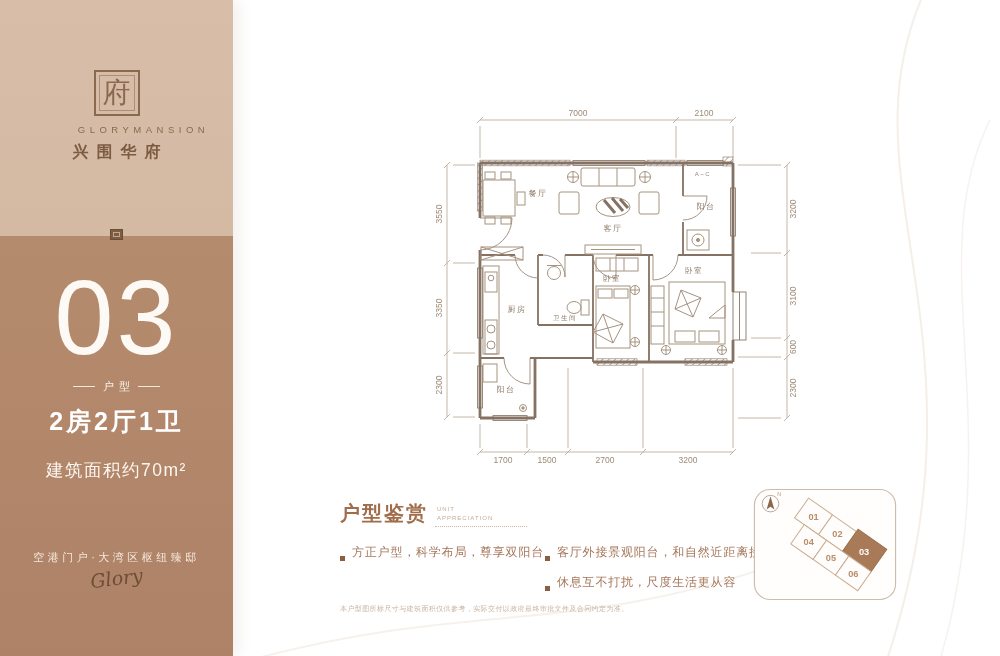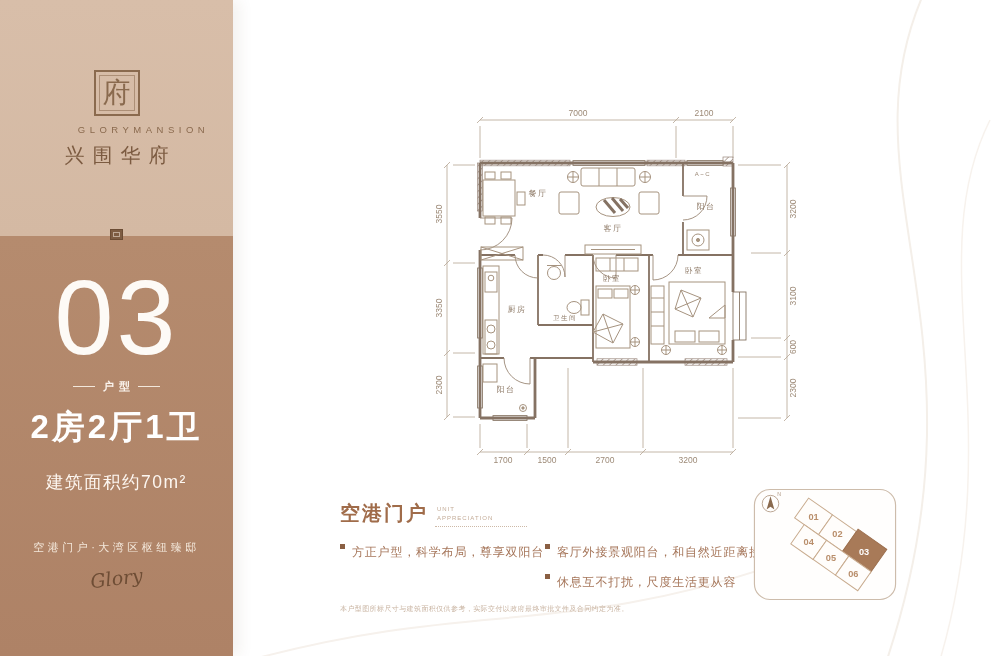--- a/index.html
+++ b/index.html
@@ -10,47 +10,47 @@
   }
   .bg-swirls { position:absolute; left:0; top:0; pointer-events:none; }
 
   
   .sidebar { position:absolute; left:0; top:0; width:233px; height:656px; box-shadow:6px 0 14px rgba(90,60,40,.08); }
   .sidebar-top { height:236px; background:linear-gradient(180deg,#d8bea9,#d4b9a3); text-align:center; padding-top:70px; position:relative; }
   .seal { width:46px; height:46px; border:2px solid #8a6a4e; margin:0 auto; display:flex; align-items:center; justify-content:center; position:relative; }
   .seal::after { content:""; position:absolute; inset:3px; border:1px solid rgba(138,106,78,.55); }
   .seal-glyph { font-family:"DejaVu Serif", serif; font-size:28px; line-height:1; color:#8a6a4e; }
   .brand-en { margin-top:8px; font-size:9.5px; letter-spacing:4.5px; color:#8a6a4e; padding-left:10px;margin-left:44px; }
-  .brand-cn { margin-top:7px; font-size:20px; letter-spacing:8px; color:#7c5b41; padding-left:8px; font-weight:normal; }
+  .brand-cn { margin-top:7px; font-size:16px; letter-spacing:8px; color:#7c5b41; padding-left:8px; font-weight:bold; }
   .divider-mark { position:absolute; left:110px; top:229px; width:13px; height:11px; background:#7d5c42; border:1px solid #6b4c34; z-index:2; }
   .divider-mark::after { content:""; position:absolute; inset:2px; border:1px solid rgba(255,245,235,.5); }
   .sidebar-bottom { height:420px; background:linear-gradient(180deg,#b58b6e,#ae8266); text-align:center; position:relative; color:#fff; }
   .unit-number { padding-top:28px; font-size:106px; line-height:1; letter-spacing:3px; color:#fdfaf6; }
-  .unit-type { display:flex; align-items:center; justify-content:center; gap:3px; margin-top:9px;font-weight:bold; }
+  .unit-type { display:flex; align-items:center; justify-content:center; gap:3px; margin-top:9px; }
   .unit-type .rule { width:22px; height:1px; background:#f2e7db; }
   .unit-type-label { font-size:11px; letter-spacing:5px; color:#faf3ec; padding-left:5px; }
-  .unit-layout { margin-top:11px; font-size:33px; letter-spacing:3px; color:#ffffff; font-weight:bold; }
+  .unit-layout { margin-top:11px; font-size:25px; letter-spacing:3px; color:#ffffff; font-weight:bold; }
   .unit-area { margin-top:20px; font-size:17.5px; letter-spacing:1.5px; color:#fdf7f1; }
-  .tagline { position:absolute; left:0; right:0; top:304px; font-size:11px; letter-spacing:3.5px; color:#f3e7da; }
+  .tagline { position:absolute; left:0; right:0; top:314px; font-size:11px; letter-spacing:3.5px; color:#f3e7da; }
   .signature { position:absolute; left:0; right:0; top:331px; font-family:"DejaVu Serif", serif; font-style:italic; font-size:19px; color:#6e4d35; transform:rotate(-7deg); }
 
   
   .floorplan { position:absolute; left:435px; top:100px; }
   .floorplan text { font-family:"Liberation Sans", sans-serif; }
   .fp-label { letter-spacing:1.5px; }
 
   
   .appreciation { position:absolute; left:340px; top:500px; }
   .app-head { display:flex; align-items:flex-end; gap:7px; }
   .app-title { font-size:20px; letter-spacing:2px; color:#a06c4a; font-weight:bold; }
   .app-sub { display:flex; flex-direction:column; font-size:6px; line-height:1.5; letter-spacing:1px; color:#c3ab97; border-bottom:1px dotted #cdb9a7; padding:0 34px 3px 2px; }
   .bullets { display:flex; margin-top:17px; }
   .bullet-col { list-style:none; display:flex; flex-direction:column; gap:13px; }
   .bullet-col.left { width:205px; }
-  .bullet { display:flex; align-items:flex-start; gap:7px; font-size:12px; letter-spacing:0.8px; color:#a6765a; white-space:nowrap; }
+  .bullet { display:flex; align-items:flex-end; gap:7px; font-size:12px; letter-spacing:0.8px; color:#a6765a; white-space:nowrap; }
   .bmark { width:5px; height:5px; background:#8a5f43; flex:none; }
   .disclaimer { position:absolute; left:340px; top:604px; font-size:7px; letter-spacing:0.4px; color:#c9b4a2; }
 
   
   .keyplan { position:absolute; left:752px; top:487px; }
 </style>
 </head>
 <body>
 
 <div class="page">
@@ -298,21 +298,21 @@
       <text x="82" y="212">厨房</text>
       <text x="130" y="220" font-size="6.5">卫生间</text>
       <text x="177" y="181" font-size="7.5">卧室</text>
       <text x="259" y="173" font-size="7.5">卧室</text>
       <text x="71" y="292">阳台</text>
     </g>
   </svg>
 
   <section class="appreciation">
     <div class="app-head">
-      <h2 class="app-title">空港门户</h2>
+      <h2 class="app-title">户型鉴赏</h2>
       <div class="app-sub">
         <span>UNIT</span>
         <span>APPRECIATION</span>
       </div>
     </div>
     <div class="bullets">
       <ul class="bullet-col left">
         <li class="bullet">
             <span class="bmark"></span>
             <span>方正户型，科学布局，尊享双阳台</span>

